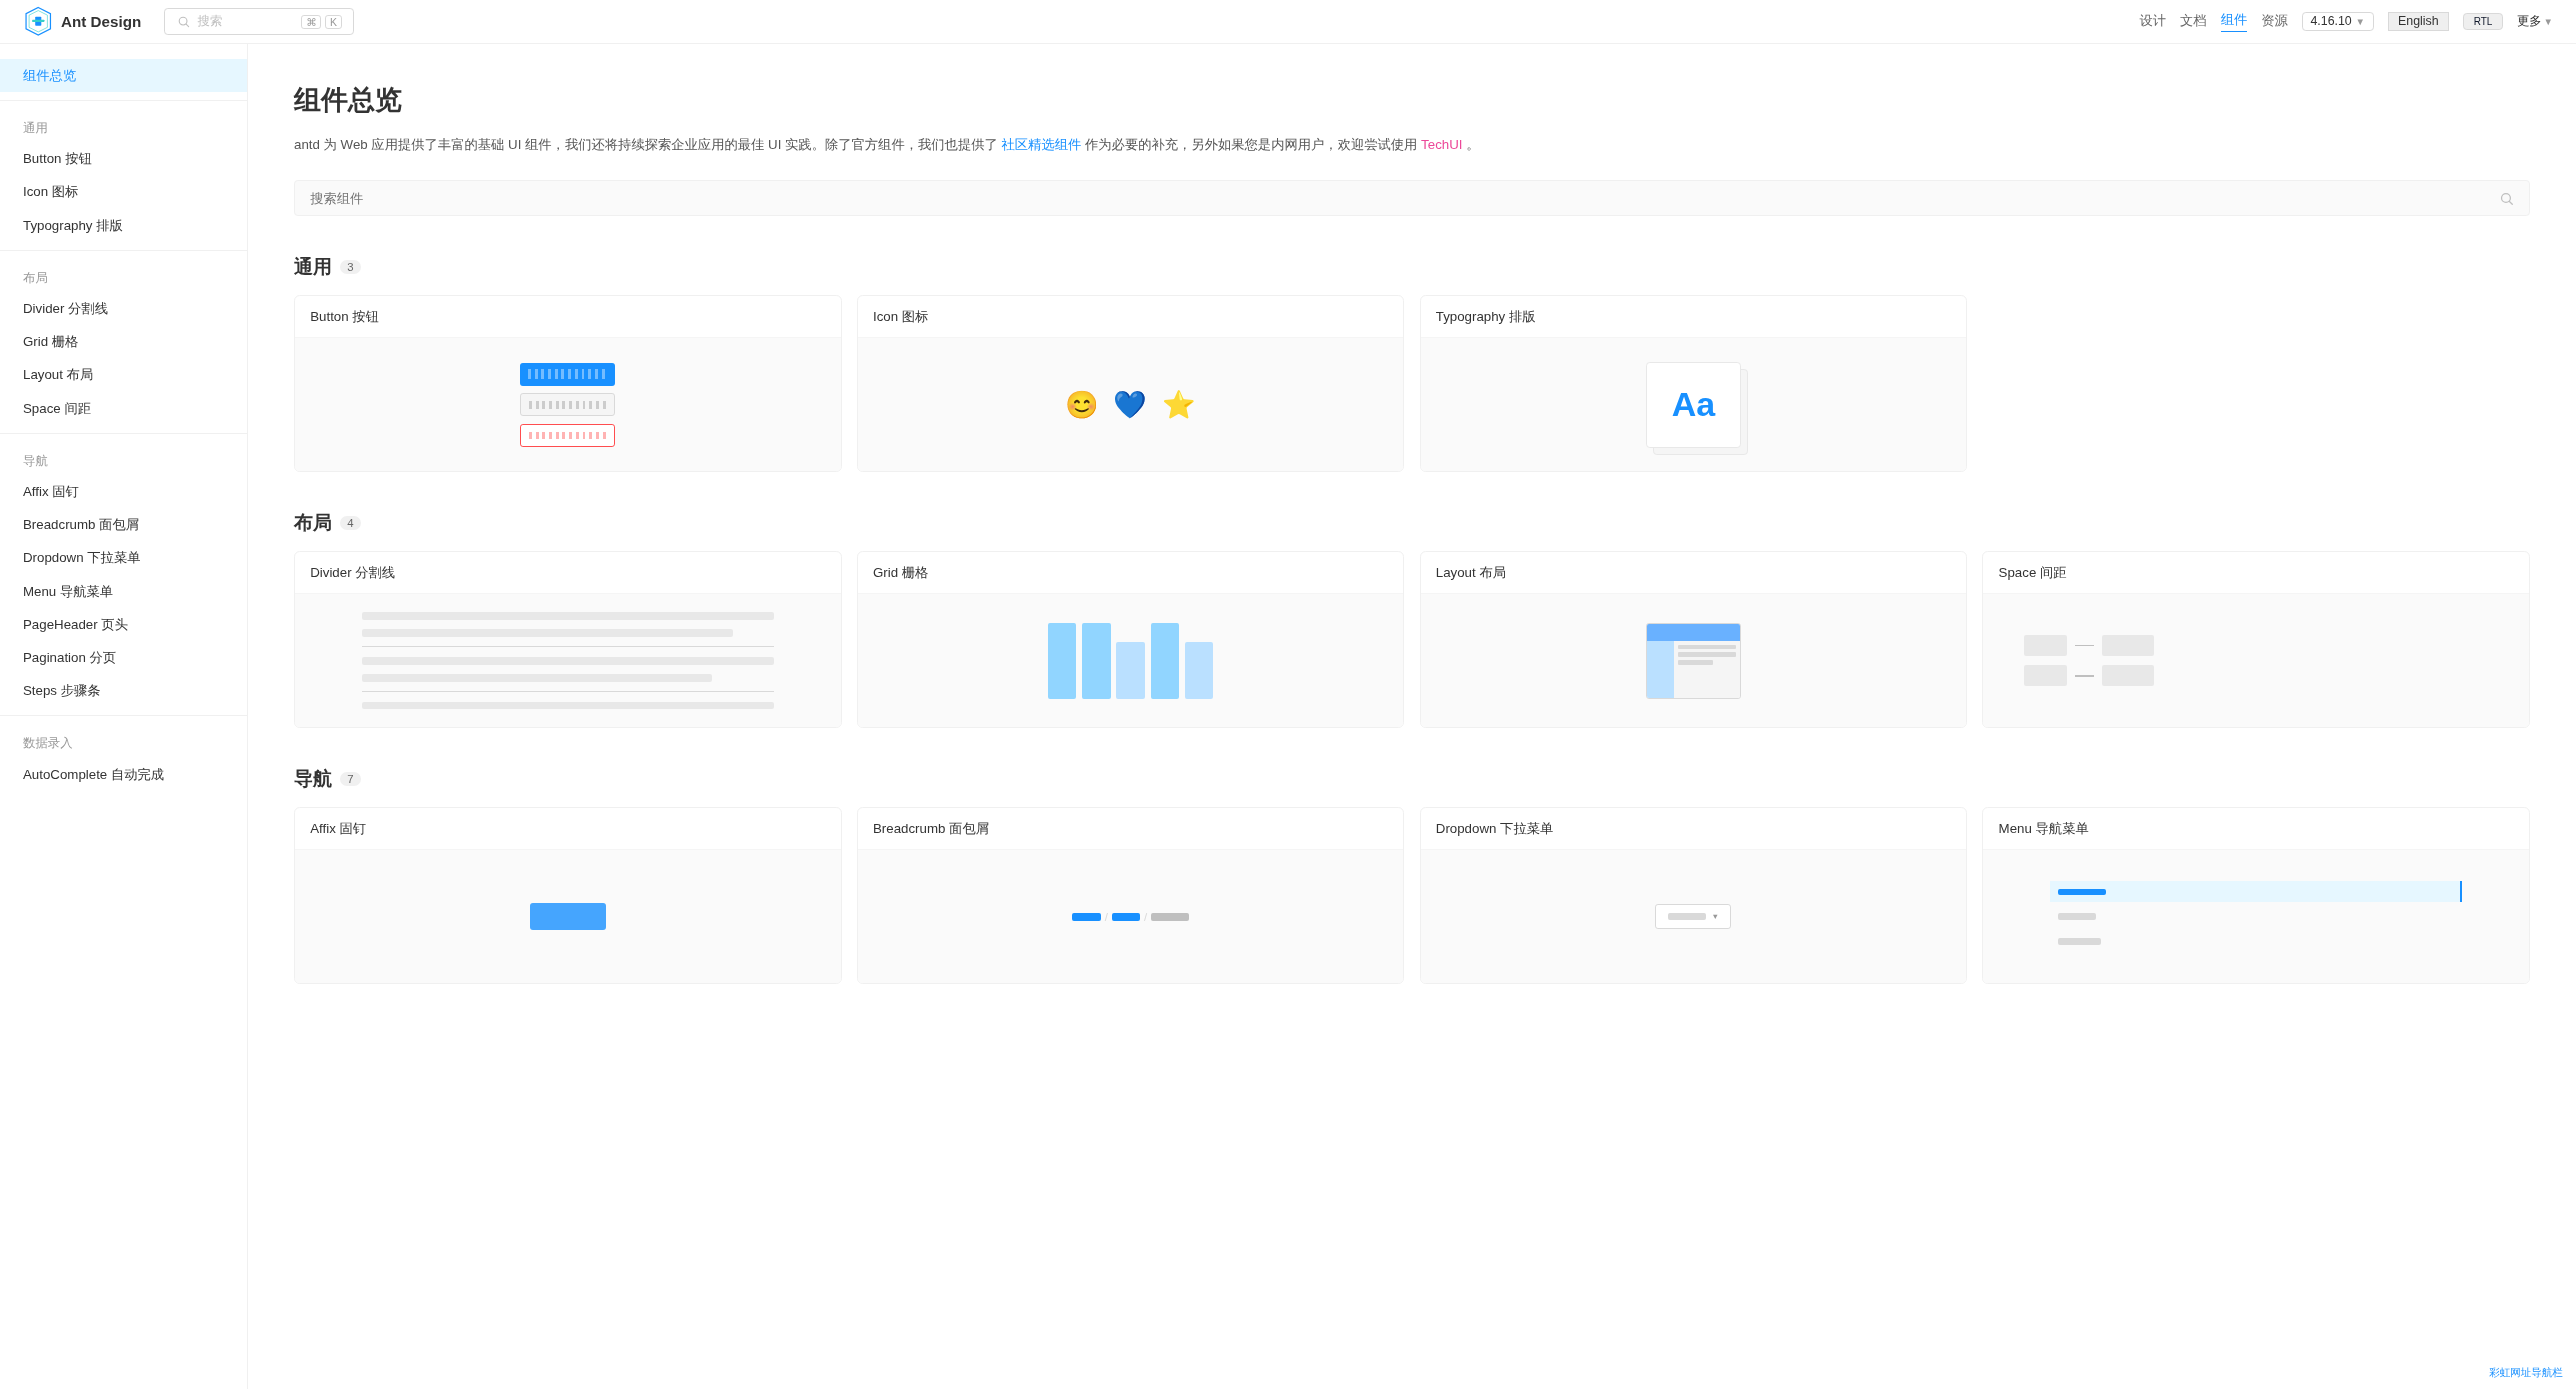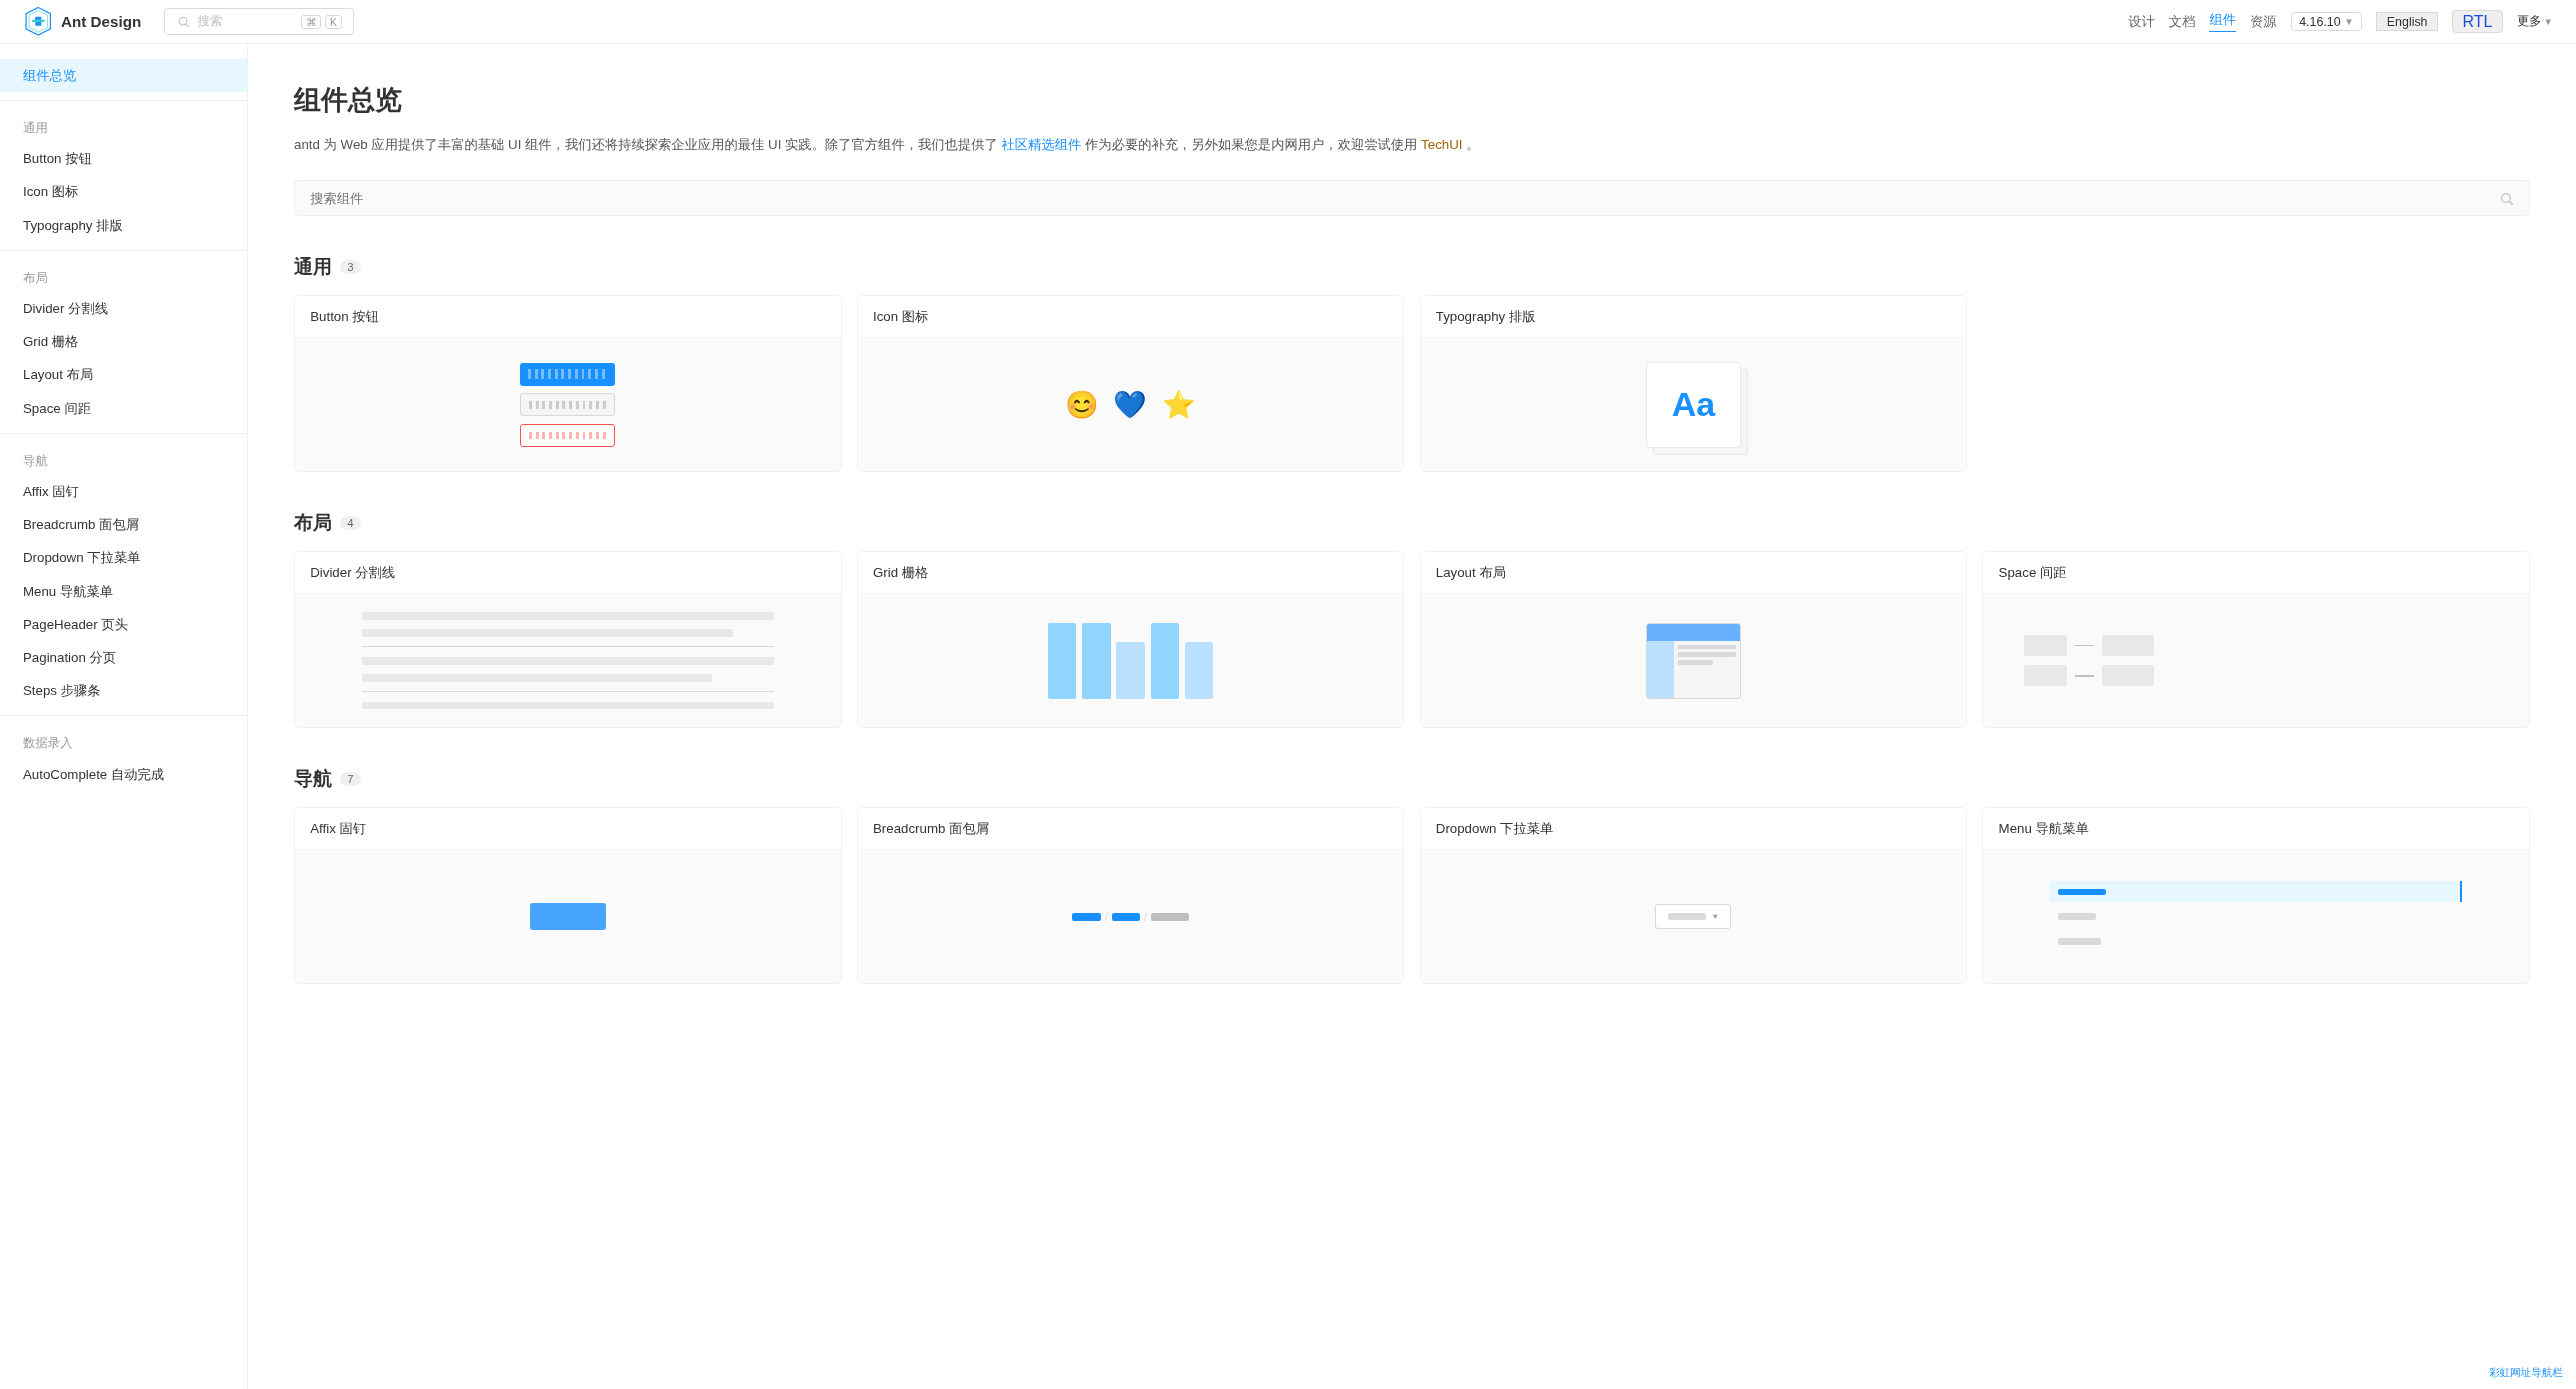--- a/index.html
+++ b/index.html
@@ -86,23 +86,23 @@
       border-radius: 0;
       padding: 1.9px 9.5px;
       font-size: 12.4px;
       cursor: pointer;
       color: #333;
     }
     .rtl-btn {
       border: 1px solid #d9d9d9;
       border-radius: 3.8px;
       padding: 1.9px 9.5px;
-      font-size: 16px;
+      font-size: 10px;
       cursor: pointer;
-      color: #1d4ed8;
+      color: #0f172a;
     }
     .more-btn {
       display: flex;
       align-items: center;
       gap: 1.9px;
       font-size: 12.4px;
       color: #333;
       cursor: pointer;
     }
 
@@ -511,21 +511,21 @@
     <div class="sidebar-item">AutoComplete 自动完成</div>
   </aside>
 
   <main class="main">
     <h1 class="page-title">组件总览</h1>
 
     <p class="page-desc">
       <span>antd 为 Web 应用提供了丰富的基础 UI 组件，我们还将持续探索企业应用的最佳 UI 实践。除了官方组件，我们也提供了</span>
       <a href="#">社区精选组件</a>
       <span>作为必要的补充，另外如果您是内网用户，欢迎尝试使用</span>
-      <a href="#" style="color:#a16207;">TechUI</a>
+      <a href="#" style="color:#ec4899;">TechUI</a>
       <span>。</span>
     </p>
 
     <div class="component-search">
       <input type="text" placeholder="搜索组件" style="">
       <svg width="15.2" height="15.2" viewBox="0 0 24 24" fill="none">
         <circle cx="11" cy="11" r="7" stroke="#bfbfbf" stroke-width="2"></circle>
         <path d="M16.5 16.5 L21 21" stroke="#bfbfbf" stroke-width="2" stroke-linecap="round"></path>
       </svg>
     </div>

